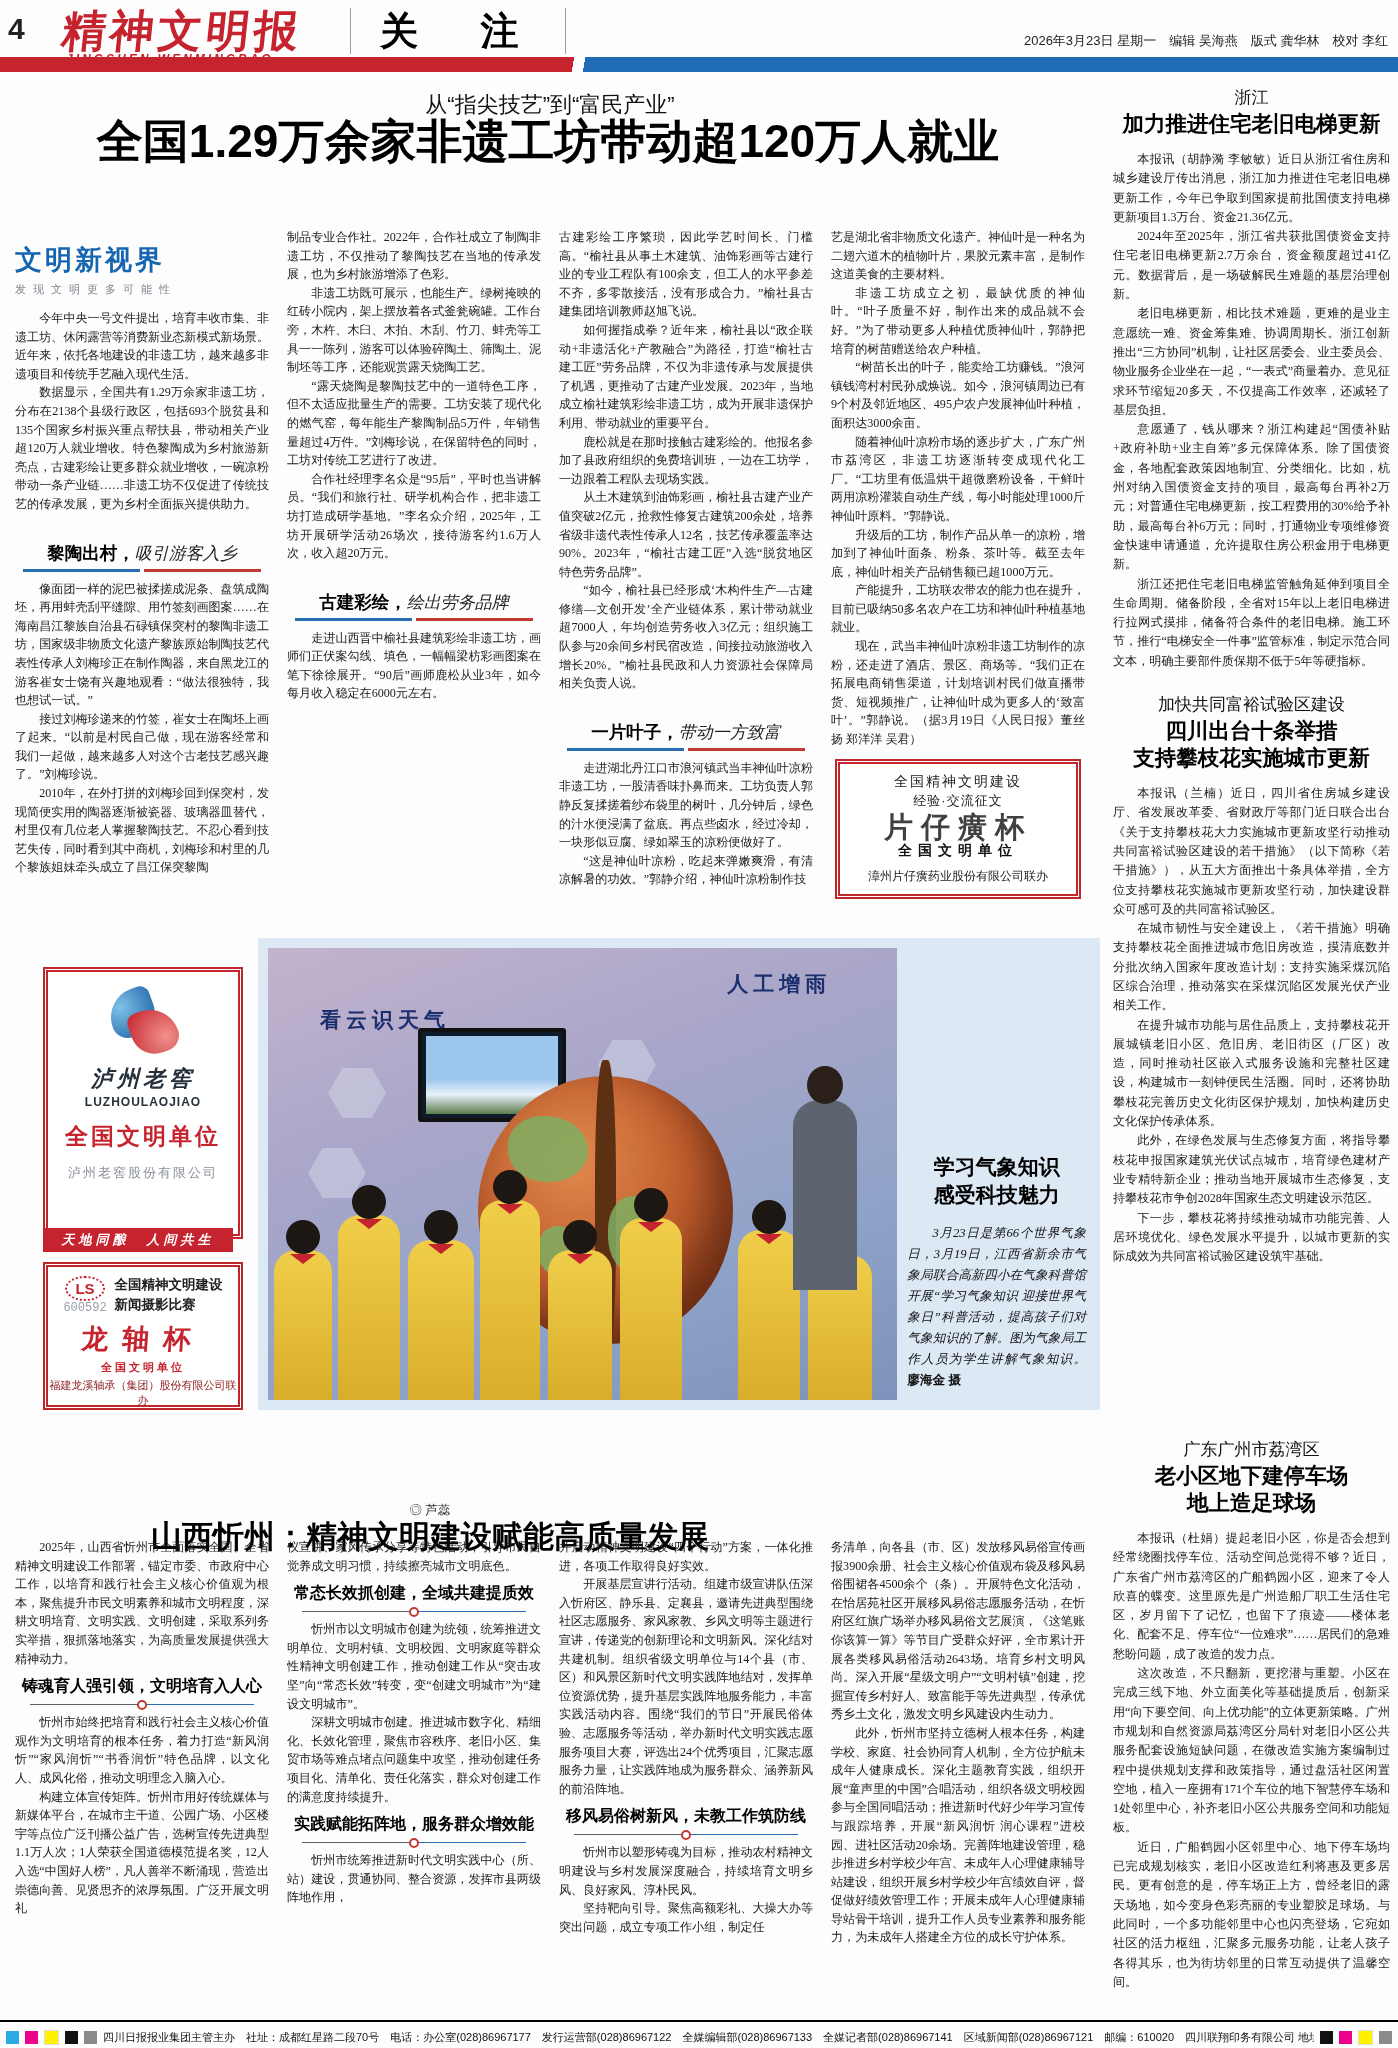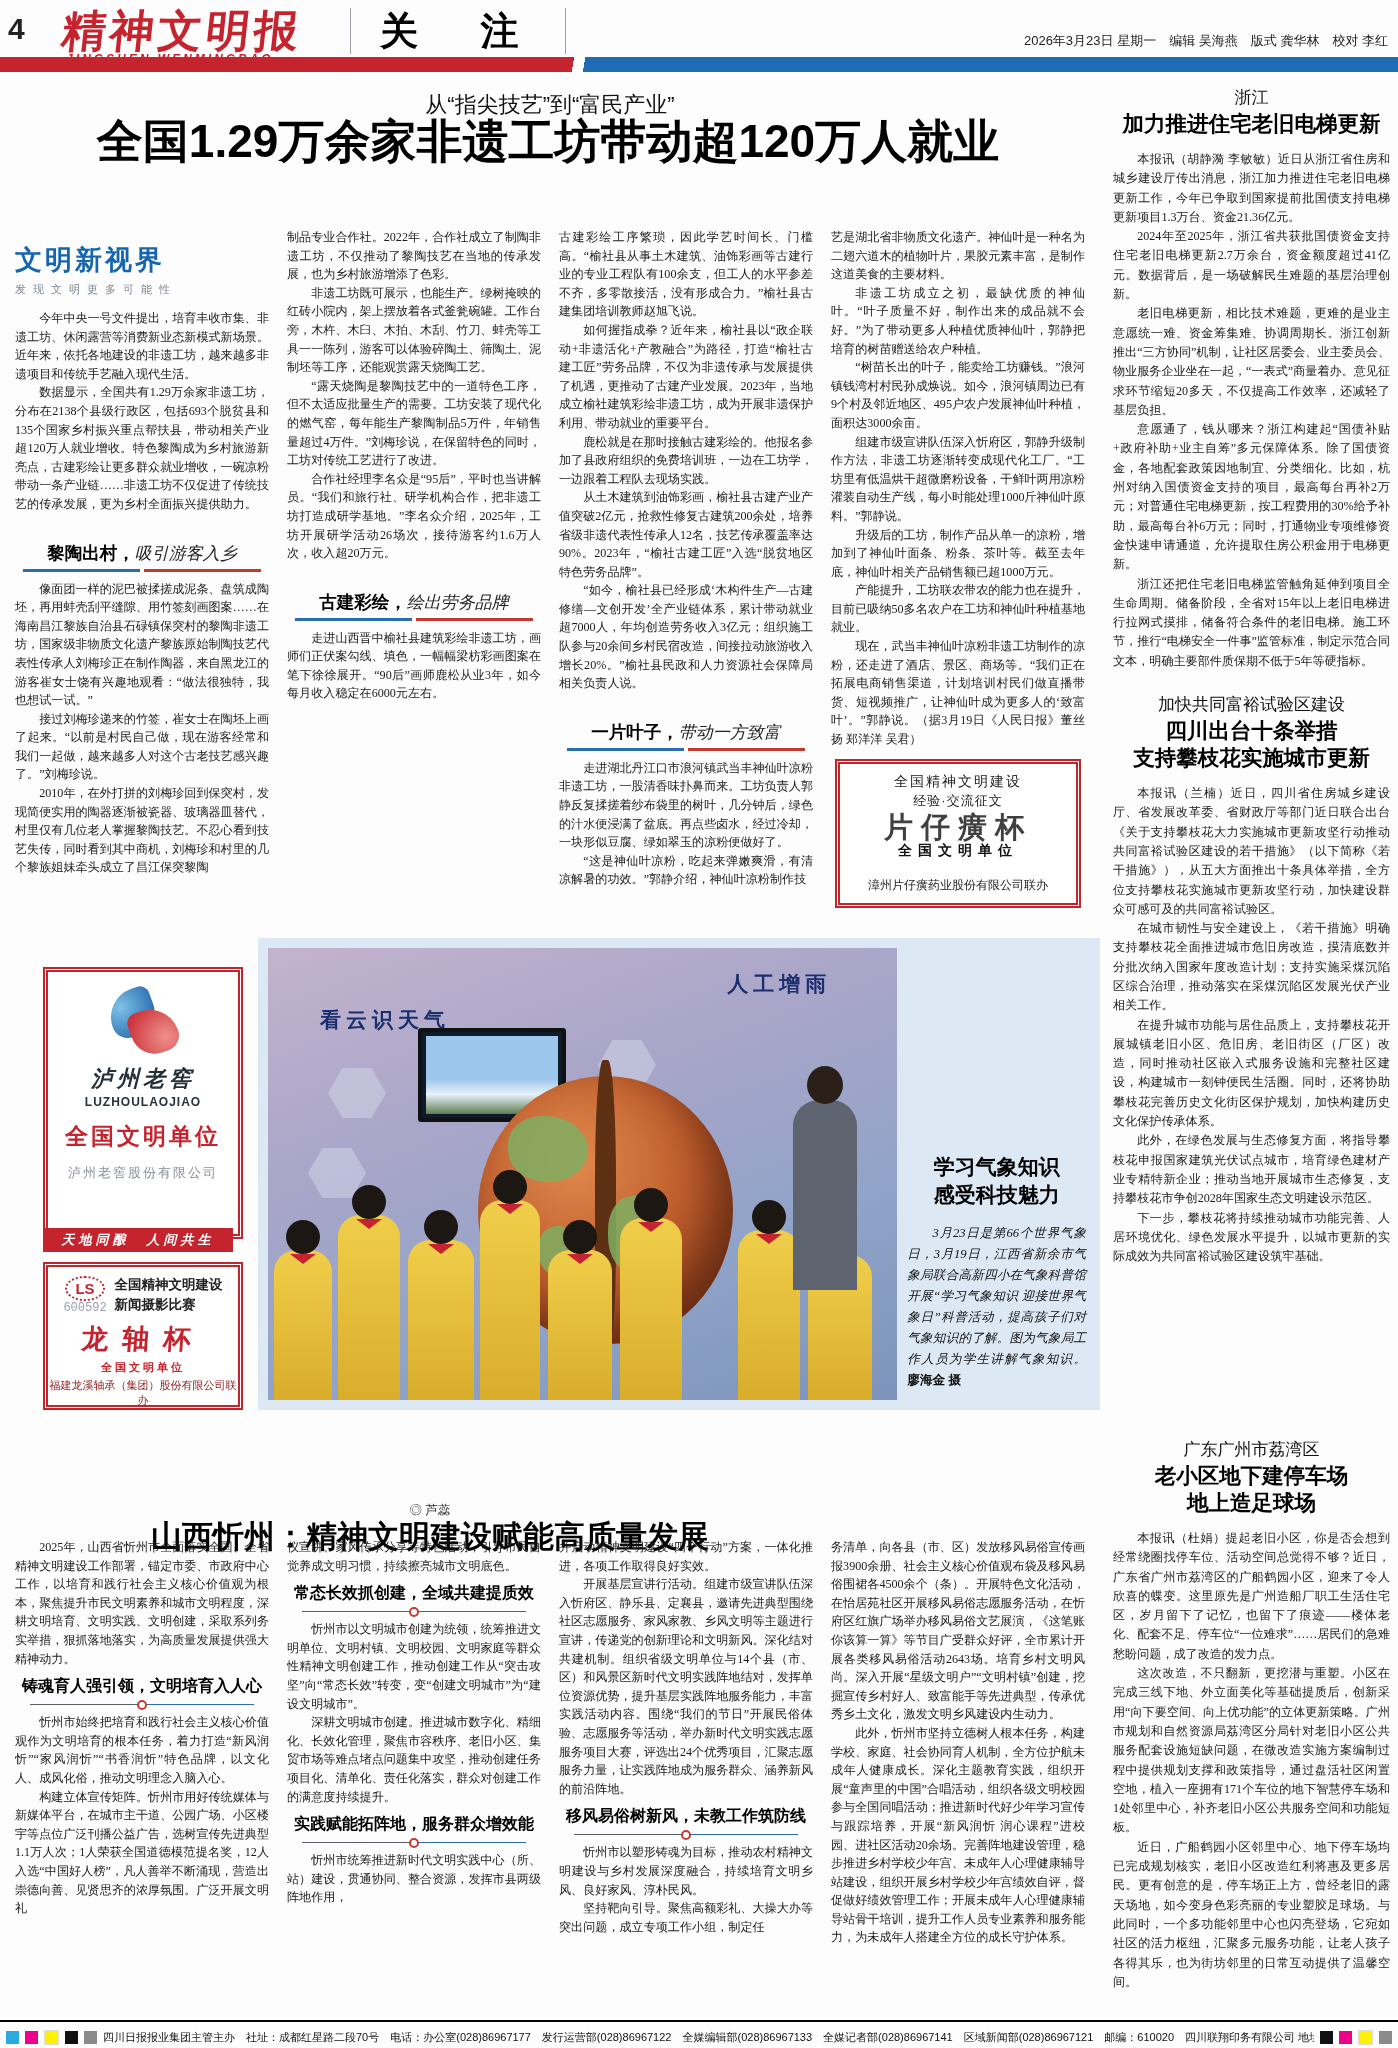--- a/index.html
+++ b/index.html
@@ -30,21 +30,21 @@
   .mshead .b{font:bold 17.5px "Liberation Sans",sans-serif;color:#000;}
   .mshead .k{font:italic 17px "Liberation Serif",serif;color:#222;}
   .msline{height:3px;width:94%;margin:4px auto 8px;background:linear-gradient(90deg,#2a6db0 0 49%,#fff 49% 51%,#c23b33 51% 100%);}
   
   .adbox{border:5px double #c0272d;background:#fff;text-align:center;}
   .pzh-box{margin:10px 4px 0;padding:8px 2px;font-family:"Liberation Sans",sans-serif;}
   .pzh-l1{font-size:14px;letter-spacing:2px;color:#222;}
   .pzh-l2{font-size:13px;letter-spacing:1px;color:#222;margin-top:2px;}
   .pzh-cup{font-size:29px;font-weight:bold;color:#404040;letter-spacing:8px;margin:7px 0 5px;}
   .pzh-honor{font-size:14px;font-weight:bold;letter-spacing:6px;color:#111;}
-  .pzh-co{font-size:12px;color:#222;margin-top:16px;}
+  .pzh-co{font-size:12px;color:#222;margin-top:7px;}
   .lzlj{left:43px;top:967px;width:190px;height:252px;padding-top:10px;}
   .swirl{position:relative;width:72px;height:72px;margin:4px auto 6px;}
   .swirl .b1{position:absolute;width:46px;height:46px;left:2px;top:4px;background:radial-gradient(circle at 30% 30%,#7ec2e8,#1457a0);border-radius:75% 25% 60% 40%;transform:rotate(-20deg);}
   .swirl .b2{position:absolute;width:46px;height:46px;right:2px;bottom:4px;background:radial-gradient(circle at 70% 70%,#f0908a,#c5232e);border-radius:25% 75% 40% 60%;transform:rotate(-20deg);}
   .lz-name{font:bold italic 22px "Liberation Serif",serif;color:#26303a;letter-spacing:4px;}
   .lz-latin{font:bold 12px "Liberation Sans",sans-serif;color:#26303a;letter-spacing:1px;margin-top:1px;}
   .lz-honor{font:bold 23px "Liberation Sans",sans-serif;color:#c5232e;letter-spacing:3px;margin-top:12px;}
   .lz-co{font:13px "Liberation Sans",sans-serif;color:#8a9099;letter-spacing:2px;margin-top:12px;}
   .lz-strip{left:43px;top:1228px;width:190px;height:24px;background:#c5232e;color:#fff;
     font:bold italic 13px/24px "Liberation Sans",sans-serif;text-align:center;letter-spacing:4px;}
@@ -147,21 +147,21 @@
       <p class="p">“如今，榆社县已经形成‘木构件生产—古建修缮—文创开发’全产业链体系，累计带动就业超7000人，年均创造劳务收入3亿元；组织施工队参与20余间乡村民宿改造，间接拉动旅游收入增长20%。”榆社县民政和人力资源社会保障局相关负责人说。</p>
       <div class="mshead"><span class="b">一片叶子，</span><span class="k">带动一方致富</span></div>
       <div class="msline"></div>
       <p class="p">走进湖北丹江口市浪河镇武当丰神仙叶凉粉非遗工坊，一股清香味扑鼻而来。工坊负责人郭静反复揉搓着纱布袋里的树叶，几分钟后，绿色的汁水便浸满了盆底。再点些卤水，经过冷却，一块形似豆腐、绿如翠玉的凉粉便做好了。</p>
       <p class="p">“这是神仙叶凉粉，吃起来弹嫩爽滑，有清凉解暑的功效。”郭静介绍，神仙叶凉粉制作技</p>
     </div>
     <div class="col">
       <p class="p ni">艺是湖北省非物质文化遗产。神仙叶是一种名为二翅六道木的植物叶片，果胶元素丰富，是制作这道美食的主要材料。</p>
       <p class="p">非遗工坊成立之初，最缺优质的神仙叶。“叶子质量不好，制作出来的成品就不会好。”为了带动更多人种植优质神仙叶，郭静把培育的树苗赠送给农户种植。</p>
       <p class="p">“树苗长出的叶子，能卖给工坊赚钱。”浪河镇钱湾村村民孙成焕说。如今，浪河镇周边已有9个村及邻近地区、495户农户发展神仙叶种植，面积达3000余亩。</p>
-      <p class="p">组建市级宣讲队伍深入忻府区，郭静升级制作方法，非遗工坊逐渐转变成现代化工厂。“工坊里有低温烘干超微磨粉设备，干鲜叶两用凉粉灌装自动生产线，每小时能处理1000斤神仙叶原料。”郭静说。</p>
+      <p class="p">随着神仙叶凉粉市场的逐步扩大，广东广州市荔湾区，非遗工坊逐渐转变成现代化工厂。“工坊里有低温烘干超微磨粉设备，干鲜叶两用凉粉灌装自动生产线，每小时能处理1000斤神仙叶原料。”郭静说。</p>
       <p class="p">升级后的工坊，制作产品从单一的凉粉，增加到了神仙叶面条、粉条、茶叶等。截至去年底，神仙叶相关产品销售额已超1000万元。</p>
       <p class="p">产能提升，工坊联农带农的能力也在提升，目前已吸纳50多名农户在工坊和神仙叶种植基地就业。</p>
       <p class="p">现在，武当丰神仙叶凉粉非遗工坊制作的凉粉，还走进了酒店、景区、商场等。“我们正在拓展电商销售渠道，计划培训村民们做直播带货、短视频推广，让神仙叶成为更多人的‘致富叶’。”郭静说。（据3月19日《人民日报》董丝扬 郑洋洋 吴君）</p>
       <div class="adbox pzh-box">
         <div class="pzh-l1">全国精神文明建设</div>
         <div class="pzh-l2">经验·交流征文</div>
         <div class="pzh-cup">片仔癀杯</div>
         <div class="pzh-honor">全国文明单位</div>
         <div class="pzh-co">漳州片仔癀药业股份有限公司联办</div>
       </div>

